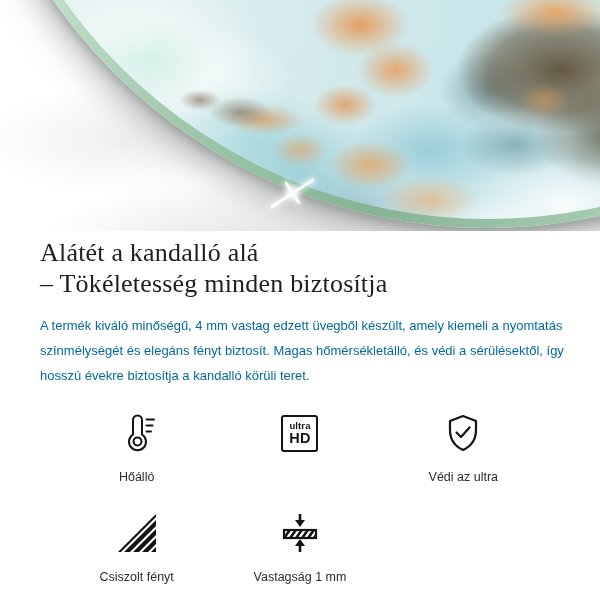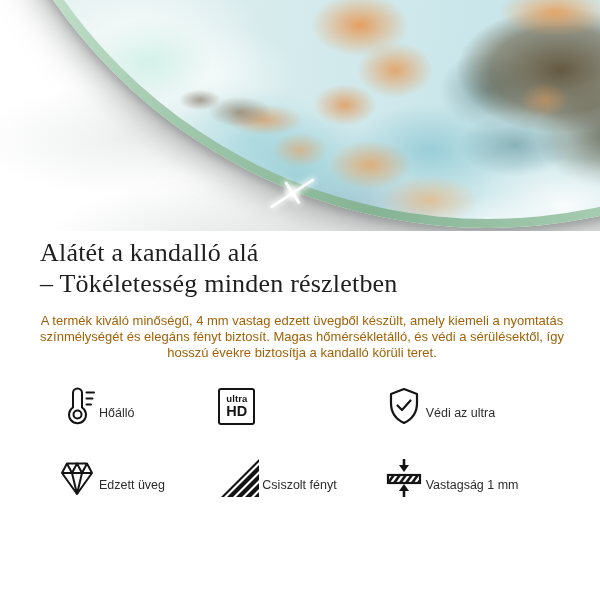--- a/index.html
+++ b/index.html
@@ -96,36 +96,35 @@
     font-size: 26px;
     line-height: 31px;
     color: #1e1e1e;
     letter-spacing: 0.2px;
   }
   .page-title span { display: block; }
   .description {
     margin-top: 14px;
     width: 524px;
     font-size: 13px;
-    line-height: 16px;
-    color: #a16207;
-    text-align: center;
+    line-height: 25px;
+    color: #0369a1;
   }
 
   
   .features {
     margin-top: 22px;
     padding: 0 15px;
     display: grid;
     grid-template-columns: repeat(3, 1fr);
     row-gap: 26px;
   }
   .feature {
     display: flex;
-    flex-direction: row;
+    flex-direction: column;
     align-items: center;
   }
   .feature .icon-box {
     height: 46px;
     display: flex;
     align-items: center;
     justify-content: center;
   }
   .feature .label {
     margin-top: 14px;
@@ -157,21 +156,21 @@
     <div class="marble"></div>
   </div>
   <div class="sparkle">
     <div class="sparkle-glow"></div>
   </div>
 </div>
 
 <div class="content">
   <h1 class="page-title">
     <span>Alátét a kandalló alá</span>
-    <span>– Tökéletesség minden részletben</span>
+    <span>– Tökéletesség minden biztosítja</span>
   </h1>
 
   <p class="description">A termék kiváló minőségű, 4 mm vastag edzett üvegből készült, amely kiemeli a nyomtatás színmélységét és elegáns fényt biztosít. Magas hőmérsékletálló, és védi a sérülésektől, így hosszú évekre biztosítja a kandalló körüli teret.</p>
 
   <div class="features">
 
     <div class="feature">
       <div class="icon-box">
         <svg class="icon-svg" width="44" height="44" viewBox="0 0 44 44" fill="none" stroke="#141414" stroke-width="2" stroke-linecap="round">
           <path d="M18 9 a4.5 4.5 0 0 1 9 0 v14.5 a8.5 8.5 0 1 1 -9 0 Z"></path>
@@ -196,31 +195,20 @@
     <div class="feature">
       <div class="icon-box">
         <svg class="icon-svg" width="44" height="44" viewBox="0 0 44 44" fill="none" stroke="#141414" stroke-width="2.2" stroke-linecap="round" stroke-linejoin="round">
           <path d="M22 5 L35 10 V19 C35 28.5 29.5 35.5 22 39 C14.5 35.5 9 28.5 9 19 V10 Z"></path>
           <path d="M15.5 21.5 L20 26 L28.5 16.5"></path>
         </svg>
       </div>
       <div class="label">Védi az ultra</div>
     </div>
 
-    <div class="feature">
-      <div class="icon-box">
-        <svg class="icon-svg" width="44" height="44" viewBox="0 0 44 44" fill="none" stroke="#141414" stroke-width="2" stroke-linejoin="round">
-          <path d="M7 17 L12 7.5 H32 L37 17 L22 38 Z"></path>
-          <path d="M7 17 H37"></path>
-          <path d="M12 7.5 L17 17 L22 7.5 L27 17 L32 7.5"></path>
-          <path d="M17 17 L22 38 M27 17 L22 38"></path>
-        </svg>
-      </div>
-      <div class="label">Edzett üveg</div>
-    </div>
 
     <div class="feature">
       <div class="icon-box">
         <svg class="icon-svg" width="44" height="44" viewBox="0 0 44 44">
           <defs>
             <clipPath id="clipTri">
                 <polygon points="3,41 41,41 41,3"></polygon>
               </clipPath>
           </defs>
           <g clip-path="url(#clipTri)" stroke="#141414" stroke-width="4.2">

